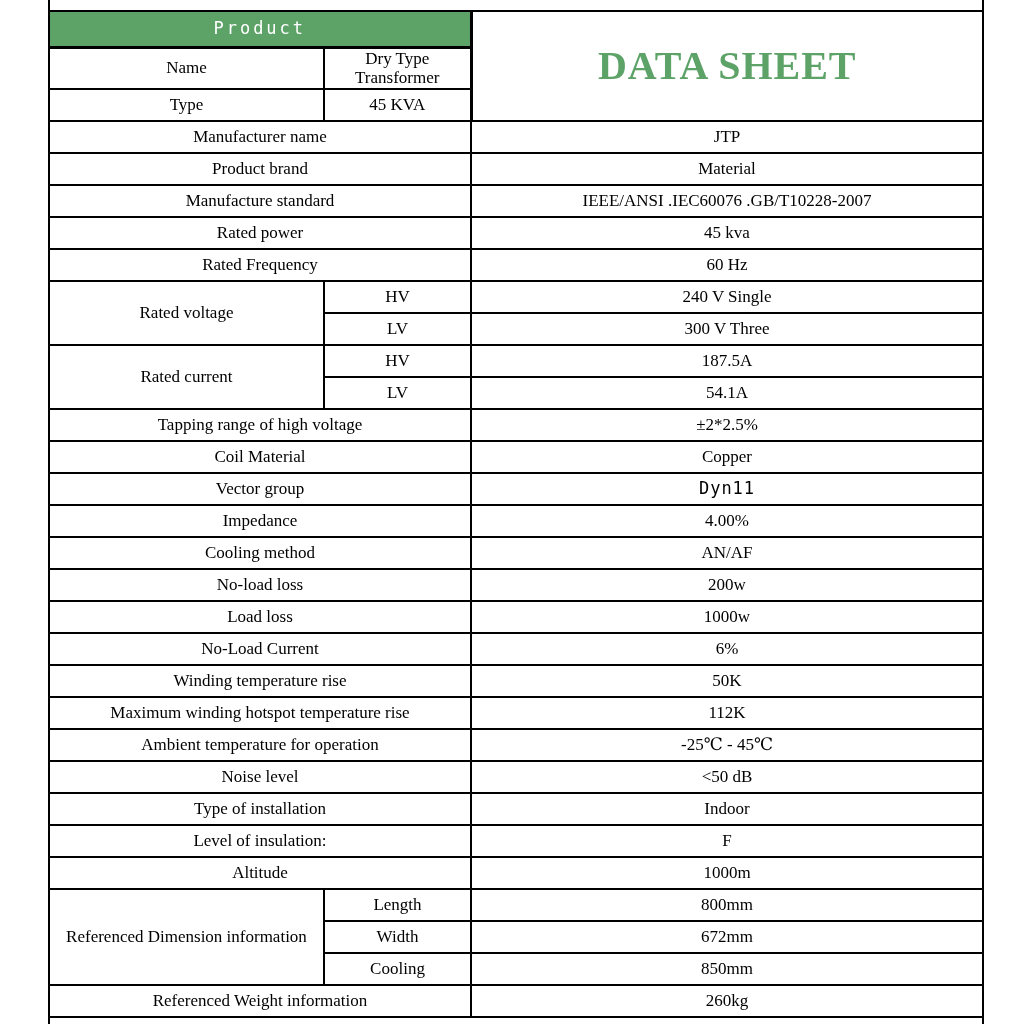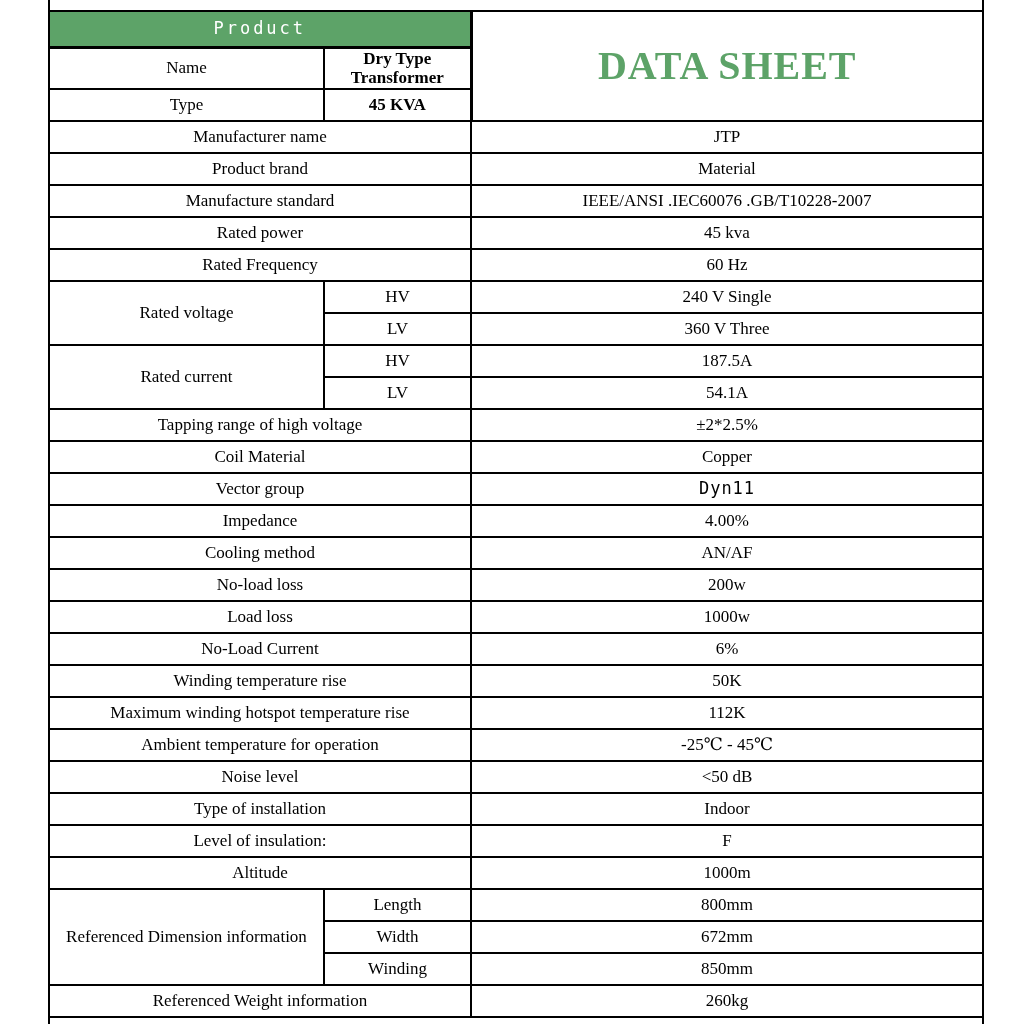--- a/index.html
+++ b/index.html
@@ -72,21 +72,21 @@
   .datasheet-title {
     color: #5da368;
     font-family: "Liberation Serif", "DejaVu Serif", serif;
     font-weight: bold;
     font-size: 40px;
     letter-spacing: 1px;
     white-space: nowrap;
   }
 
   .hdr-value {
-    font-weight: bold;
+    font-weight: normal;
     font-size: 17px;
   }
 
   .mono-value {
     font-family: "DejaVu Sans Mono", "Liberation Mono", monospace;
     font-size: 16px;
     letter-spacing: 1px;
     margin-left: 23px;
   }
 
@@ -147,21 +147,21 @@
         <td>60 Hz</td>
       </tr>
 
       <tr>
         <td rowspan="2">Rated voltage</td>
         <td>HV</td>
         <td>240 V Single</td>
       </tr>
       <tr>
         <td>LV</td>
-        <td>360 V Three</td>
+        <td>300 V Three</td>
       </tr>
 
       <tr>
         <td rowspan="2">Rated current</td>
         <td>HV</td>
         <td>187.5A</td>
       </tr>
       <tr>
         <td>LV</td>
         <td>54.1A</td>
@@ -231,21 +231,21 @@
       <tr>
         <td rowspan="3">Referenced Dimension information</td>
         <td>Length</td>
         <td>800mm</td>
       </tr>
       <tr>
         <td>Width</td>
         <td>672mm</td>
       </tr>
       <tr>
-        <td>Winding</td>
+        <td>Cooling</td>
         <td>850mm</td>
       </tr>
 
       <tr>
         <td colspan="2">Referenced Weight information</td>
         <td>260kg</td>
       </tr>
 
       <tr class="row-blank">
         <td colspan="3"></td>

